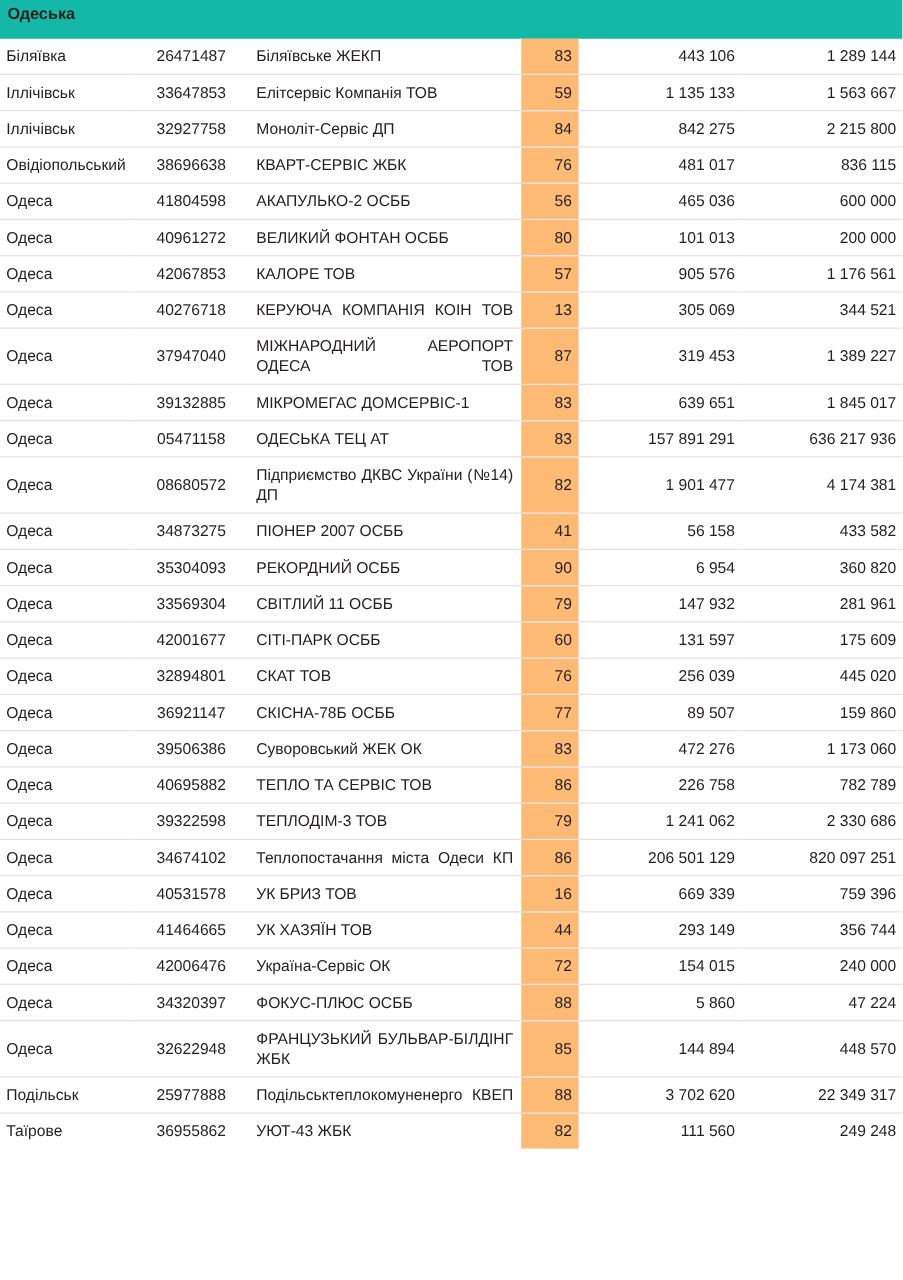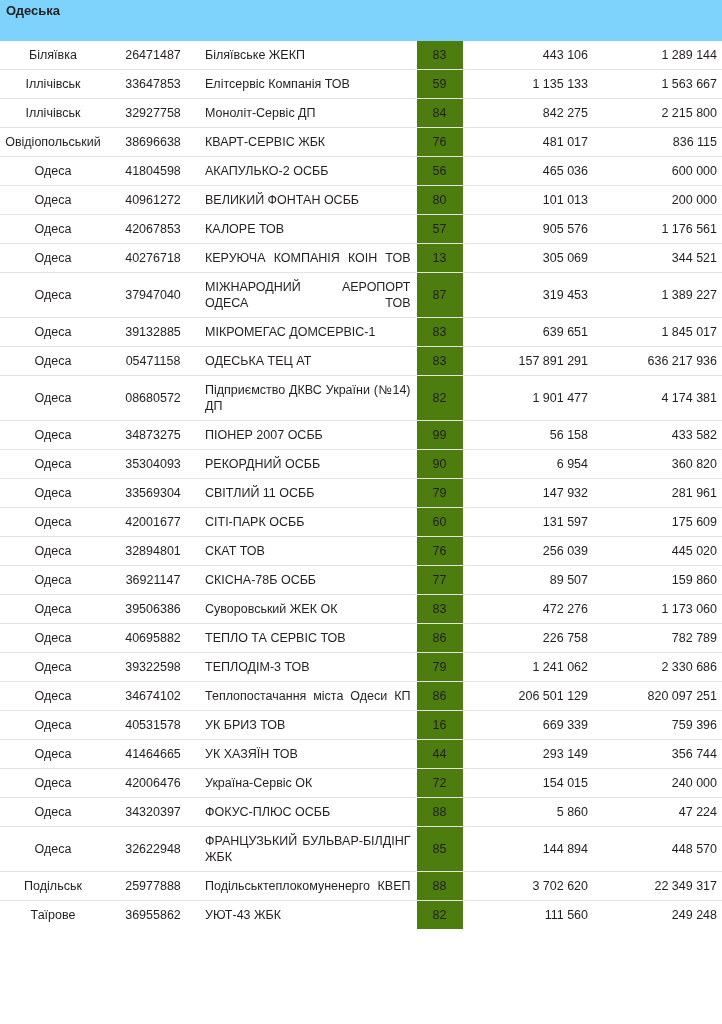--- a/index.html
+++ b/index.html
@@ -11,25 +11,25 @@
     width: 722px;
     font-family: "Liberation Sans", sans-serif;
     font-size: 12.5px;
     color: #231f20;
   }
   .sheet {
     width: 722px;
     box-sizing: border-box;
   }
   .region-header {
-    background: #7dd3fc;
+    background: #14b8a6;
     color: #231f20;
     font-weight: bold;
     font-size: 13px;
-    padding: 3px 6px 22px 6px;
+    padding: 3px 6px 12px 6px;
     line-height: 16px;
   }
   table.grid {
     width: 722px;
     border-collapse: collapse;
     table-layout: fixed;
   }
   table.grid td {
     vertical-align: middle;
     padding: 6px 5px;
@@ -37,43 +37,43 @@
     border-bottom: 1px solid #e4e4e4;
   }
   col.c-region  { width: 106px; }
   col.c-code    { width: 94px;  }
   col.c-name    { width: 216px; }
   col.c-score   { width: 47px;  }
   col.c-debt    { width: 130px; }
   col.c-total   { width: 129px; }
 
   td.region {
-    text-align: center;
+    text-align: left;
     padding-left: 6px;
     white-space: nowrap;
   }
   td.code {
     text-align: center;
     padding-left: 4px;
     white-space: nowrap;
   }
   td.name {
     text-align: justify;
     text-align-last: justify;
     padding-right: 10px;
     padding-left: 6px;
   }
   td.name.nojust {
     text-align: left;
     text-align-last: left;
     margin-left: 16px;
   }
   td.score {
-    background: #4d7c0f;
-    text-align: center;
+    background: #fdba74;
+    text-align: right;
     border-bottom: 1px solid #ffffff;
     border-right: 1px solid #ffffff;
     border-left: 1px solid #ffffff;
   }
   td.num {
     text-align: right;
     padding-right: 8px;
     white-space: nowrap;
   }
   tr:last-child td { border-bottom: none; }
@@ -188,21 +188,21 @@
           <td class="code">08680572</td>
           <td class="name">Підприємство ДКВС України (№14) ДП</td>
           <td class="score">82</td>
           <td class="num">1 901 477</td>
           <td class="num">4 174 381</td>
         </tr>
         <tr>
           <td class="region">Одеса</td>
           <td class="code">34873275</td>
           <td class="name nojust">ПІОНЕР 2007 ОСББ</td>
-          <td class="score">99</td>
+          <td class="score">41</td>
           <td class="num">56 158</td>
           <td class="num">433 582</td>
         </tr>
         <tr>
           <td class="region">Одеса</td>
           <td class="code">35304093</td>
           <td class="name nojust">РЕКОРДНИЙ ОСББ</td>
           <td class="score">90</td>
           <td class="num">6 954</td>
           <td class="num">360 820</td>

